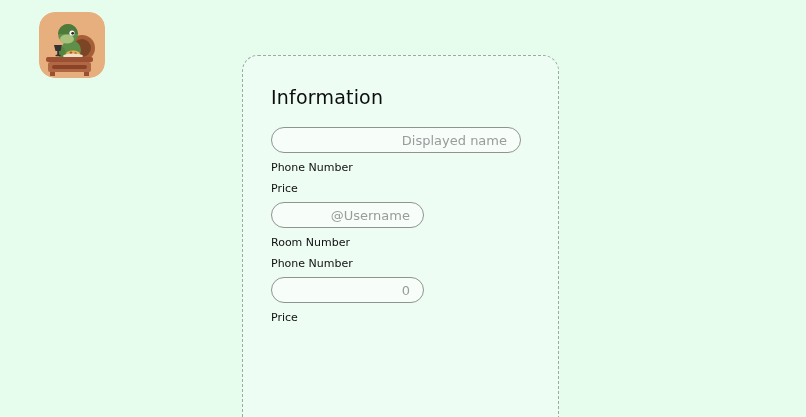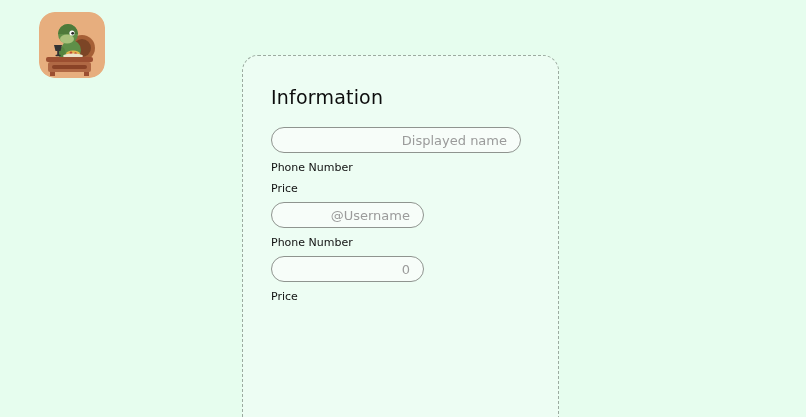--- a/index.html
+++ b/index.html
@@ -83,17 +83,18 @@
   </svg>
 </span>
 
 <div class="card">
   <h1 class="form-title">Information</h1>
   <div>
       <input type="text" class="field-input large" placeholder="Displayed name" style="">
       <div class="field-label">Phone Number</div>
       <div class="field-label">Price</div>
       <input type="text" class="field-input small" placeholder="@Username" style="">
+      <div class="field-label">Room Number</div>
       <div class="field-label">Phone Number</div>
       <input type="text" class="field-input small" placeholder="0" style="">
       <div class="field-label">Price</div>
     </div>
 </div>
 
 </body></html>

